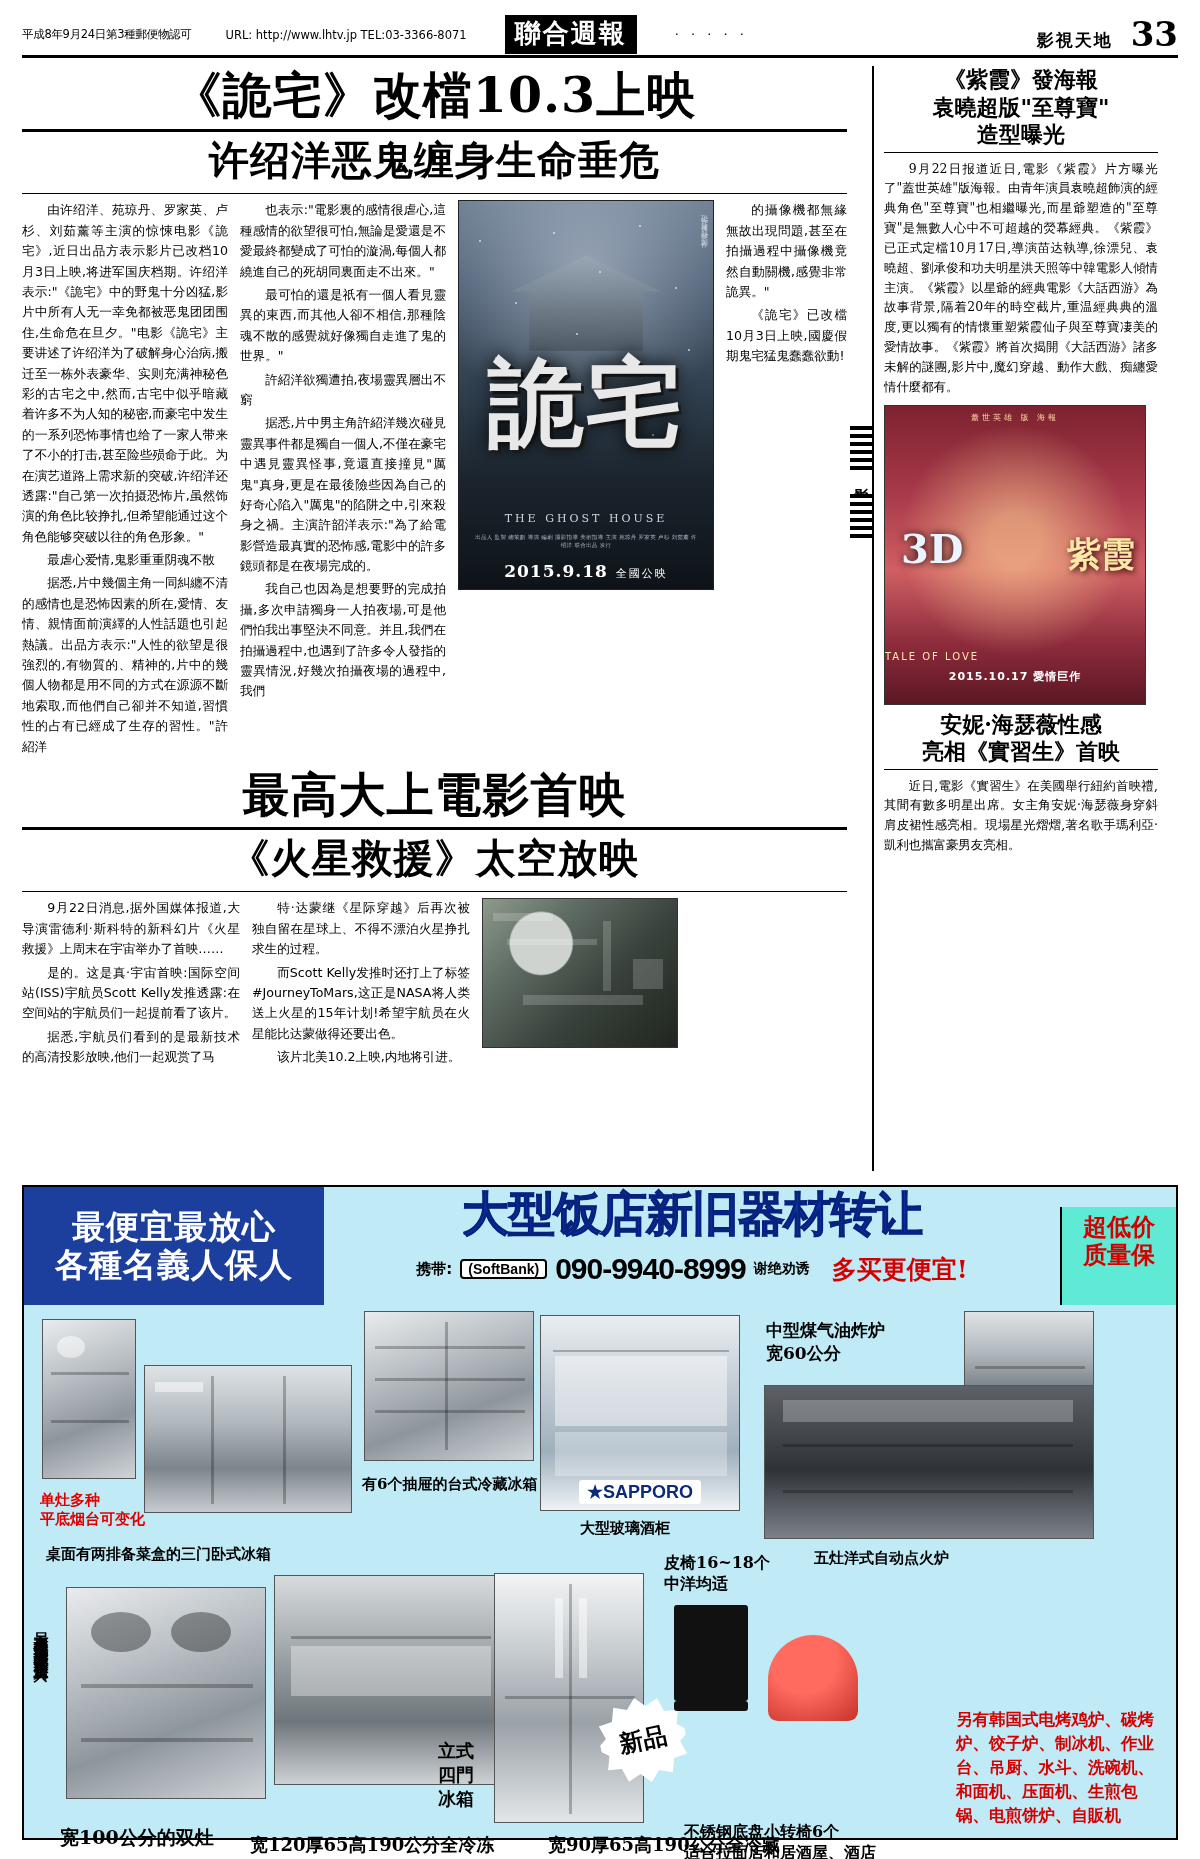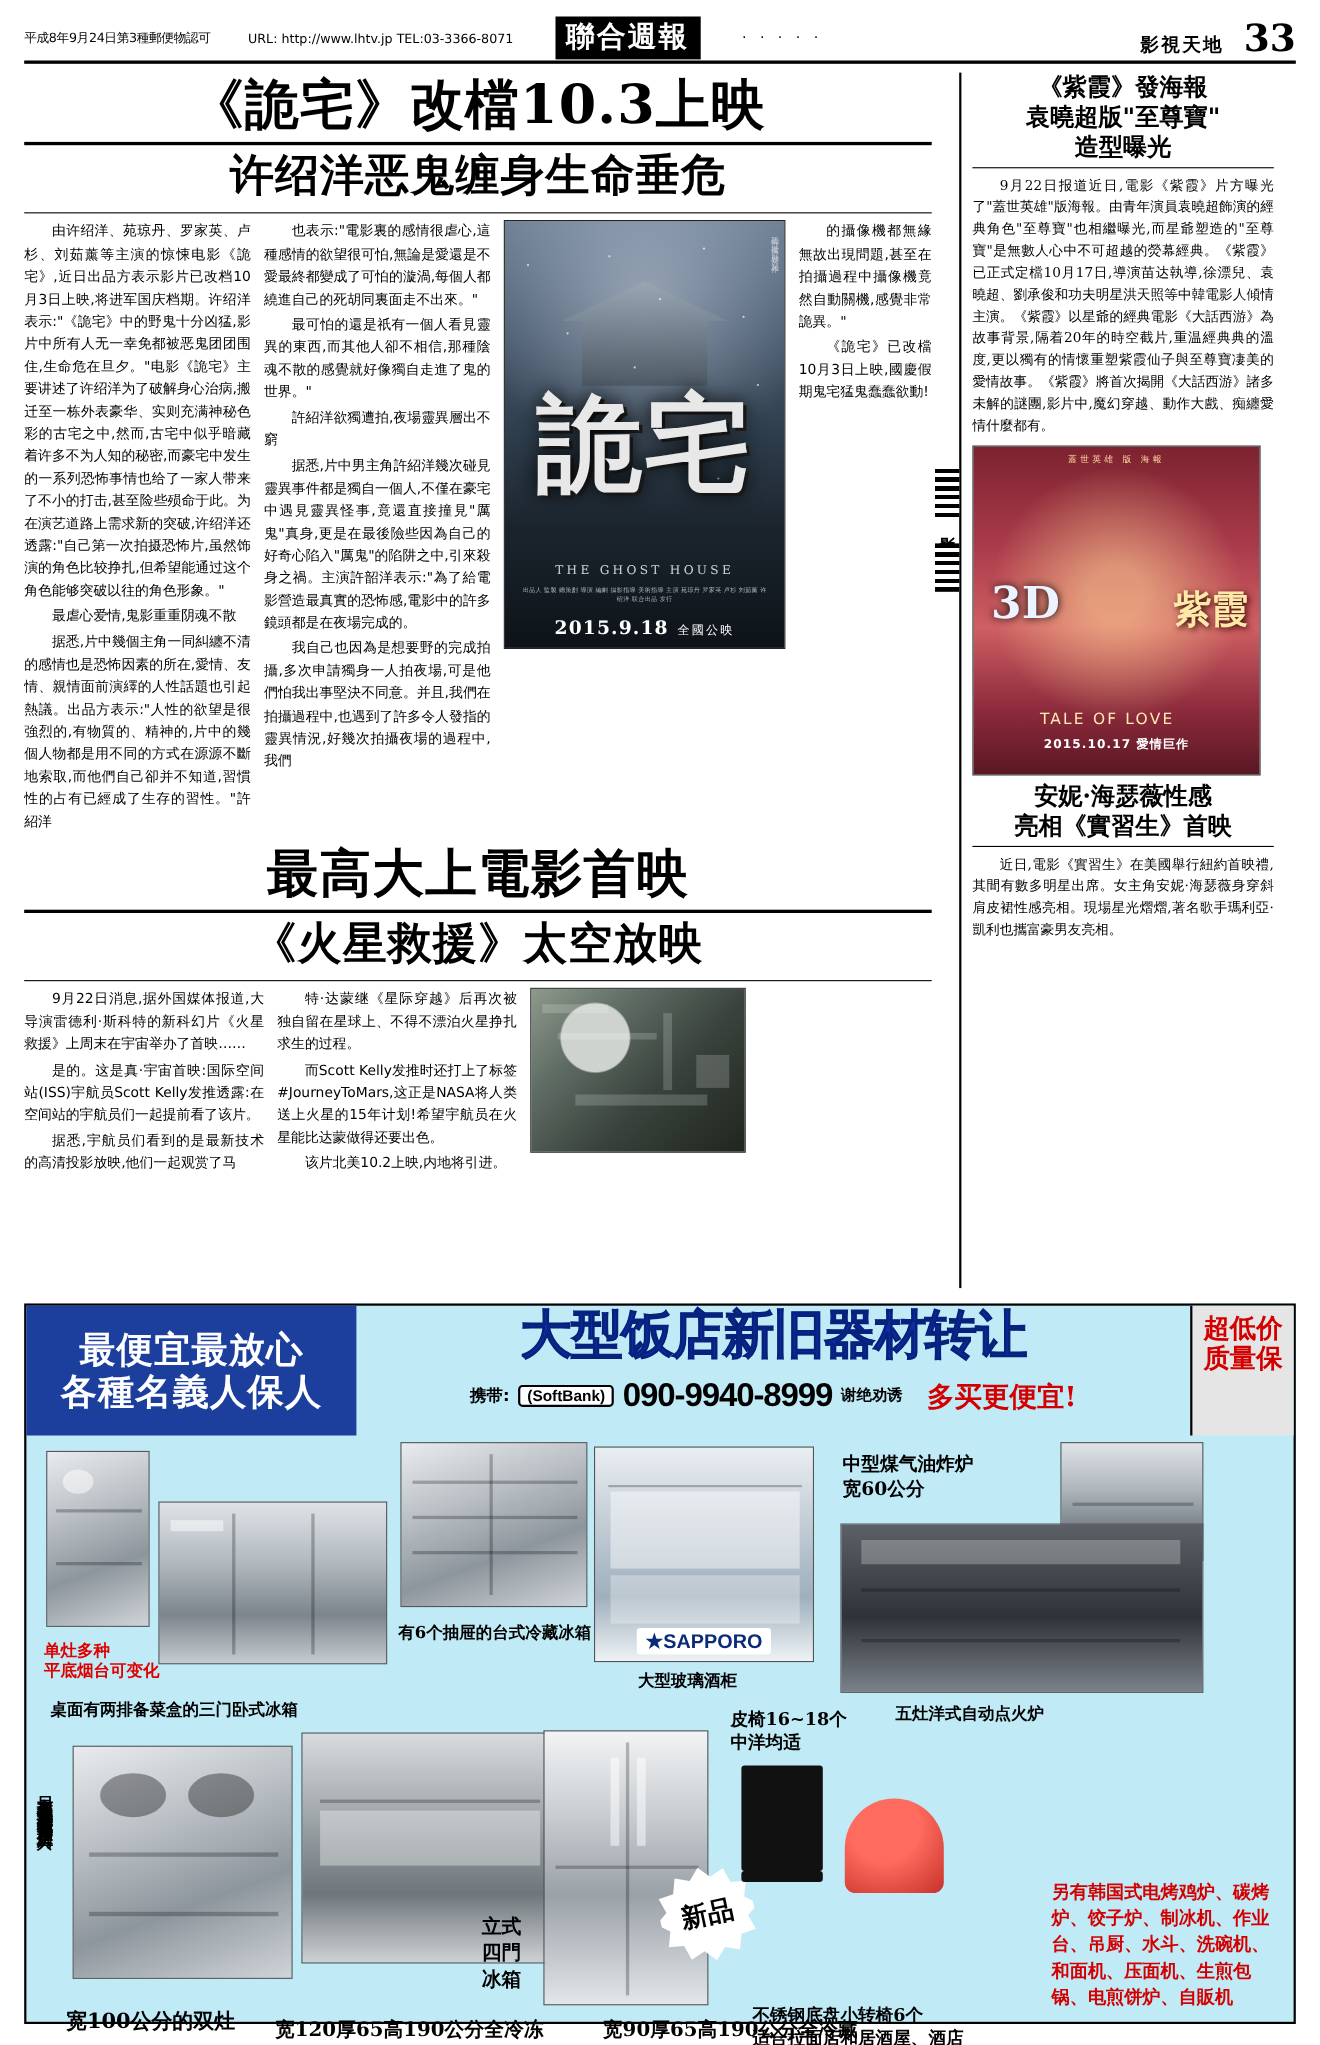--- a/index.html
+++ b/index.html
@@ -179,22 +179,22 @@
     font-family:"DejaVu Serif", serif; text-shadow:0 0 8px #000;
   }
   .poster2 .p2-title {
     position:absolute; right:10px; top:44%;
     color:#ffe9a8; font-weight:bold; font-size:34px;
     font-family:"DejaVu Serif", serif; text-shadow:2px 2px 6px #300;
     line-height:1;
     text-align:right;
   }
   .poster2 .p2-latin{
-    position:absolute; left:0; right:17px; bottom:42px; text-align:center;
-    color:#ffe9b0; font-size:14px; letter-spacing:2px;
+    position:absolute; left:0; right:17px; bottom:42px; 
+    color:#ffe9b0; font-size:10px; letter-spacing:2px;
   }
   .poster2 .p2-date{
     position:absolute; left:0; right:0; bottom:20px; text-align:center;
     color:#fff; font-size:11px; letter-spacing:1px; font-weight:bold;
   }
   .poster2 .p2-top{
     position:absolute; left:0; right:0; top:6px; text-align:center;
     color:#ffd9a0; font-size:8px; letter-spacing:3px;
   }
 
@@ -222,23 +222,23 @@
   .ad-phone-row { display:flex; align-items:center; justify-content:center; gap:8px; margin-top:14px;text-align:center;}
   .ad-phone-label { font-size:15px; font-weight:bold; }
   .ad-softbank {
     background:#fff; border:2px solid #000; border-radius:4px;
     font-size:14px; font-weight:bold; padding:0 6px; font-family:"Liberation Sans", sans-serif;
   }
   .ad-phone { font-size:30px; font-weight:bold; font-family:"Liberation Sans", sans-serif; letter-spacing:-1px;}
   .ad-note { font-size:14px; font-weight:bold; }
   .ad-red-cta { color:#d40000; font-weight:bold; font-size:25px; font-family:"DejaVu Serif", serif; margin-left:14px;}
   .ad-topright {
-    width:94px; background:#e5e5e5; border-left:2px solid #000;
+    width:116px; background:#5eead4; border-left:2px solid #000;
     color:#d40000; font-weight:bold; font-size:24px; text-align:center;
-    font-family:"DejaVu Serif", serif; line-height:1.15; padding-top:6px;
+    font-family:"DejaVu Serif", serif; line-height:1.15; padding-top:6px;margin-top:20px;
   }
   .ads-body { flex:1; position:relative; }
 
   .ph {
     position:absolute; border:1px solid #555; overflow:hidden;
     background:#d8d8d8;
   }
   .cap { position:absolute; font-weight:bold; font-size:15px; color:#000; font-family:"DejaVu Serif", serif;}
   .cap.red { color:#e00000; }
   .vert-left {

